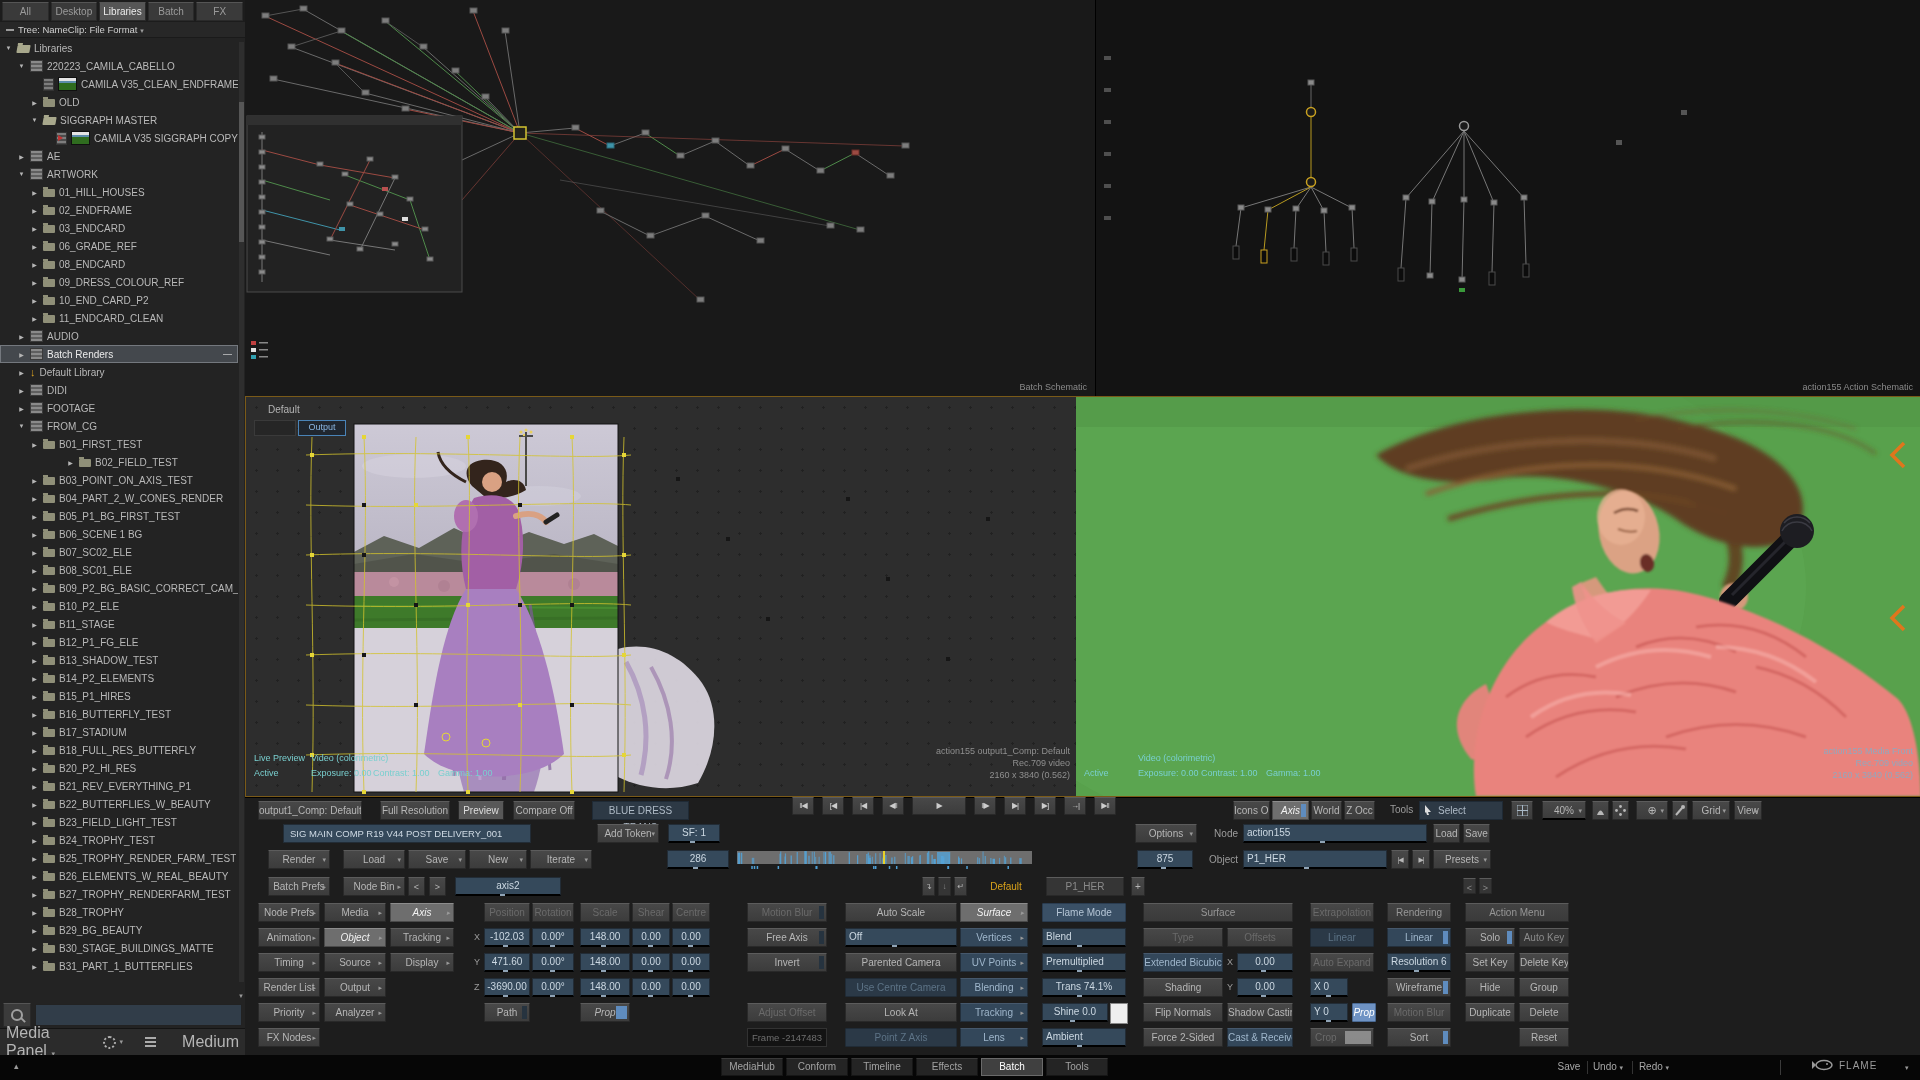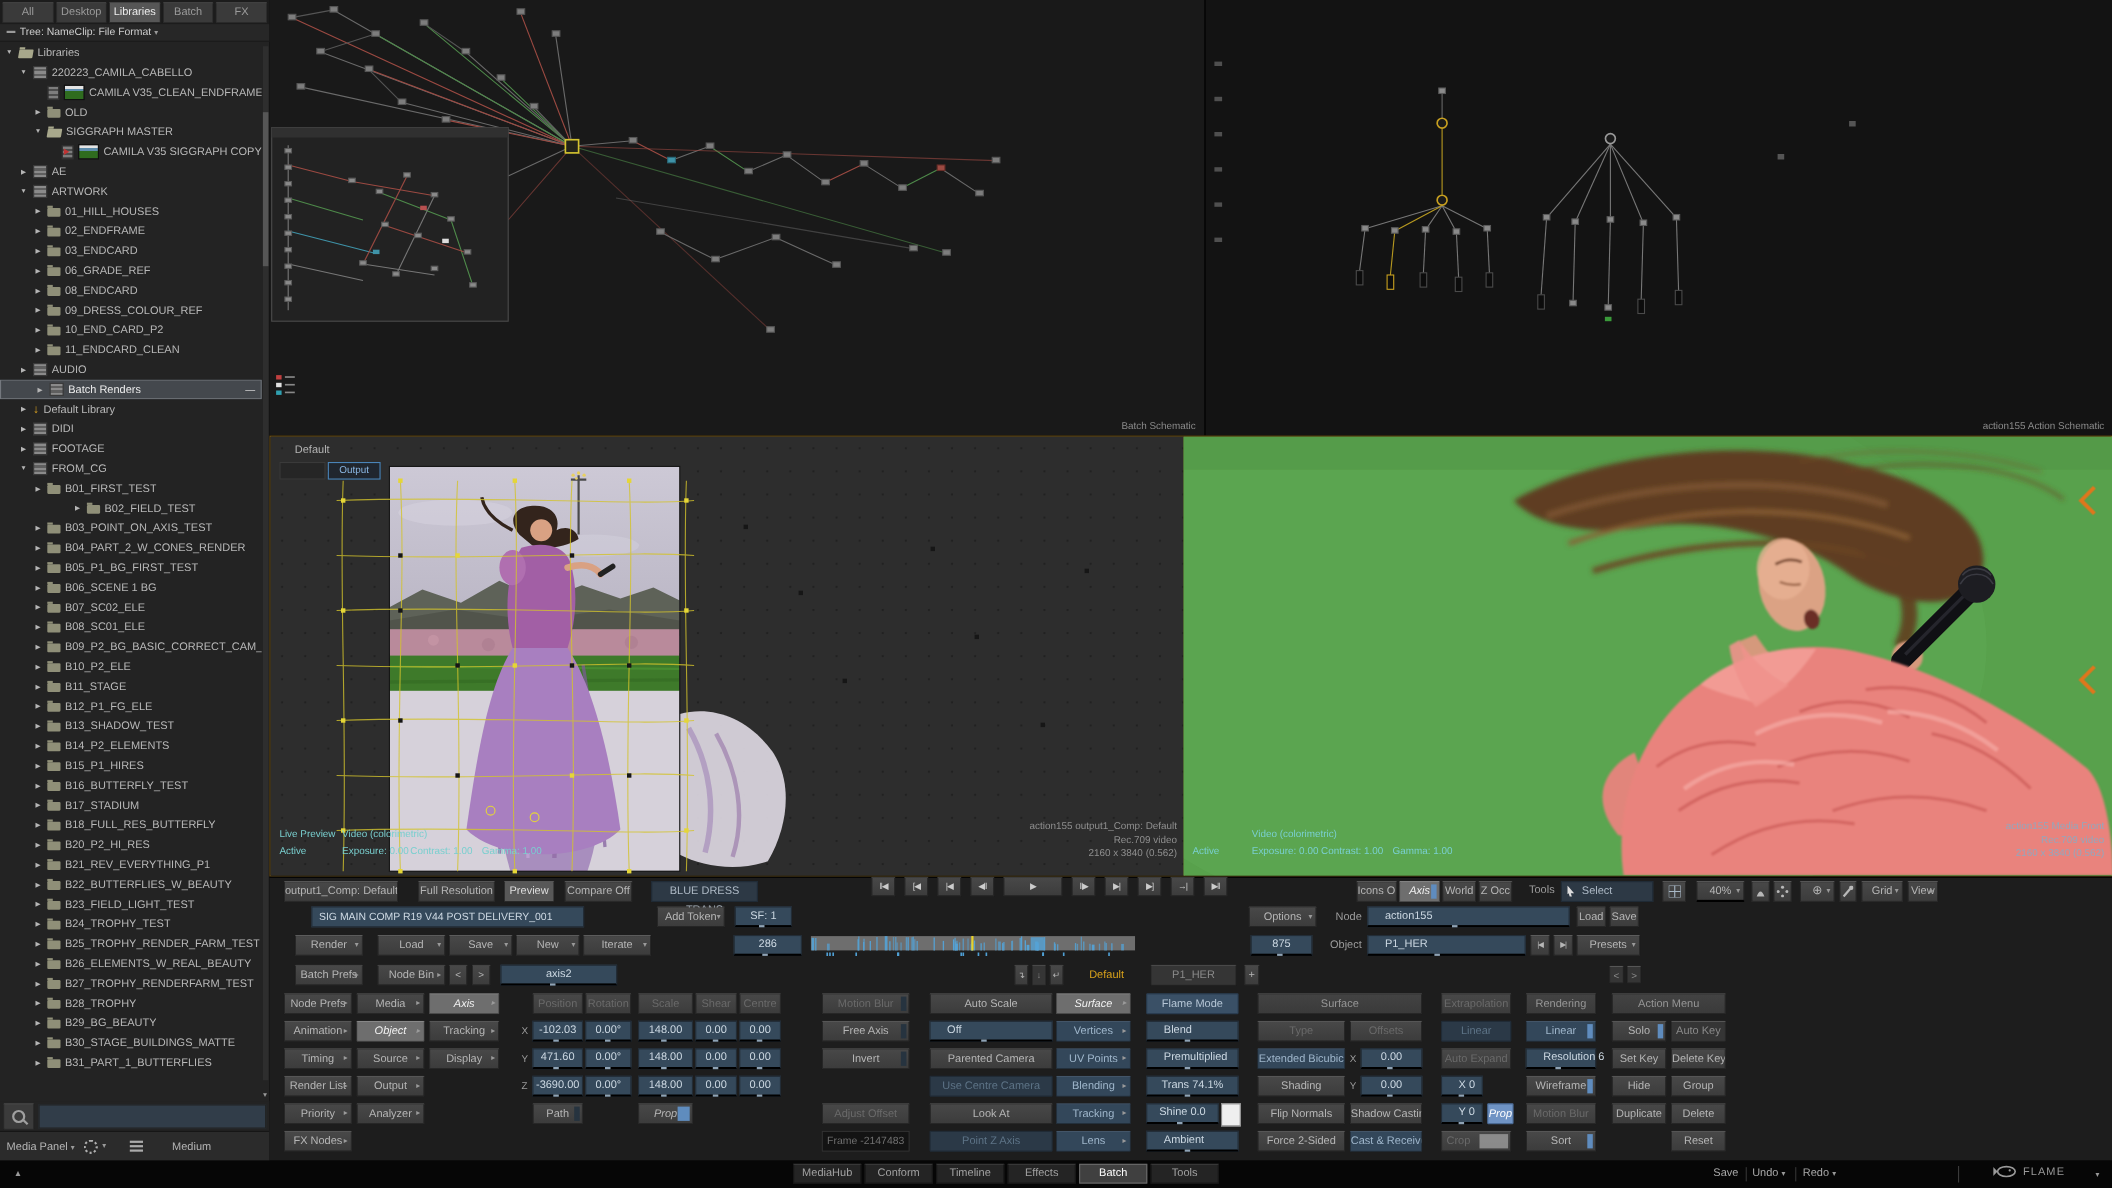--- a/index.html
+++ b/index.html
@@ -24,21 +24,21 @@
   .bluehdr{background:#3a5066;border-color:#2a3c50;color:#b6c6d6;}
   .hdrb{background:linear-gradient(#434343,#3a3a3a);color:#969696;}
   .tg::after{content:"";position:absolute;right:2px;top:2px;bottom:2px;width:5px;background:#26333f;}
   .tgon::after{content:"";position:absolute;right:2px;top:2px;bottom:2px;width:5px;background:#5f8cbe;}
   .tgw::after{width:11px;}
   .propb{background:#6f93c4;border-color:#4a6a94;color:#fff;font-style:italic;}
   .cropb::after{content:"";position:absolute;right:2px;top:2px;bottom:2px;width:26px;background:#989898;opacity:.85;}
   .fld{position:absolute;box-sizing:border-box;height:19px;background:#35495b;border:1px solid #222c36;
        border-bottom:2px solid #000;color:#ccd8e2;font-size:10px;line-height:15px;text-align:center;white-space:nowrap;}
   .fld::after{content:"";position:absolute;bottom:-2px;left:42%;width:5px;height:2px;background:#8fa3b5;}
-  .fld.la{text-align:left;padding-left:15px;}
+  .fld.la{text-align:left;padding-left:3px;}
   .fldbox{position:absolute;box-sizing:border-box;height:19px;background:#2d3945;border:1px solid #1f2a35;
        color:#aebac6;font-size:10px;line-height:17px;text-align:center;}
   .flat{position:absolute;color:#9c9c9c;font-size:10px;line-height:19px;white-space:nowrap;}
   .darkbox{position:absolute;box-sizing:border-box;height:19px;background:#131313;border:1px solid #323232;
        color:#6f6f6f;font-size:9.5px;line-height:17px;text-align:center;}
   .txtin{position:absolute;box-sizing:border-box;height:19px;background:#35495b;border:1px solid #222c36;
        color:#cfdae4;font-size:9.5px;padding:0 6px;font-family:"Liberation Sans",sans-serif;}
   
   #controls{position:absolute;left:0;top:797px;width:1920px;height:258px;}
   #controls-bg{position:absolute;left:245px;top:0;right:0;bottom:0;background:#1d1d1d;border-top:1px solid #000;}
@@ -71,21 +71,21 @@
   .ic-downl{color:#d8a020;font-size:11px;font-weight:bold;line-height:10px;}
   .ic-downl::after{content:"↓";}
   .thumb{flex:none;width:17px;height:12px;border:1px solid #101010;
      background:linear-gradient(180deg,#e4e4e4 0 22%,#5d8cab 22% 42%,#2f6c1f 42% 100%);}
   .side-search{position:absolute;left:0;bottom:27px;right:0;height:27px;background:#232323;display:flex;align-items:center;gap:4px;padding:0 3px;box-sizing:border-box;}
   .magbtn{width:26px;height:22px;background:#3b3b3b;border:1px solid #2a2a2a;border-top-color:#555;display:flex;align-items:center;justify-content:center;border-radius:1px;}
   .mag{width:8px;height:8px;border:2px solid #a0a0a0;border-radius:50%;position:relative;}
   .mag::after{content:"";position:absolute;width:6px;height:2px;background:#a0a0a0;transform:rotate(45deg);right:-5px;bottom:-2px;}
   .searchin{flex:1;height:22px;background:#313d49;border:1px solid #222;color:#d0d8e0;font-size:10px;padding:0 5px;font-family:"Liberation Sans",sans-serif;box-sizing:border-box;}
   .side-foot{position:absolute;left:0;bottom:0;right:0;height:27px;background:#2b2b2b;border-top:1px solid #141414;
-     display:flex;align-items:center;font-size:10px;color:#b5b5b5;padding:0 6px;gap:8px;box-sizing:border-box;}
+     display:flex;align-items:center;font-size:16px;color:#b5b5b5;padding:0 6px;gap:8px;box-sizing:border-box;}
   .gear{width:9px;height:9px;border:2px dotted #b0b0b0;border-radius:50%;background:#2a2a2a;}
   .hamb{width:12px;height:2px;background:#ababab;box-shadow:0 4px 0 #ababab,0 -4px 0 #ababab;}
   .ddt{font-size:7px;color:#9a9a9a;}
   .ddt::after{content:"▾";}
   .side-scroll{position:absolute;right:1px;top:42px;width:5px;height:940px;background:#2e2e2e;}
   .side-scroll .hd{position:absolute;top:60px;left:0;width:5px;height:140px;background:#565656;}
   .scrolldn{position:absolute;right:0;bottom:56px;width:7px;font-size:6px;color:#999;}
   .scrolldn::after{content:"▼";}
   
   #schem-batch{position:absolute;left:245px;top:0;width:850px;height:396px;background:#191919;}
@@ -218,21 +218,21 @@
         <div class="trow" style="padding-left: 30px;">
           <span class="tarr r"></span>
           <span class="tic ic-folder"></span>
           <span style="overflow: hidden;">11_ENDCARD_CLEAN</span>
         </div>
         <div class="trow" style="padding-left: 17px;">
           <span class="tarr r"></span>
           <span class="tic ic-lib"></span>
           <span style="overflow: hidden;">AUDIO</span>
         </div>
-        <div class="trow tsel" style="padding-left: 32px;">
+        <div class="trow tsel" style="padding-left: 17px;">
           <span class="tarr r"></span>
           <span class="tic ic-lib"></span>
           <span style="overflow: hidden;">Batch Renders</span>
         </div>
         <div class="trow" style="padding-left: 17px;">
           <span class="tarr r"></span>
           <span class="tic ic-downl"></span>
           <span style="overflow: hidden;">Default Library</span>
         </div>
         <div class="trow" style="padding-left: 17px;">

